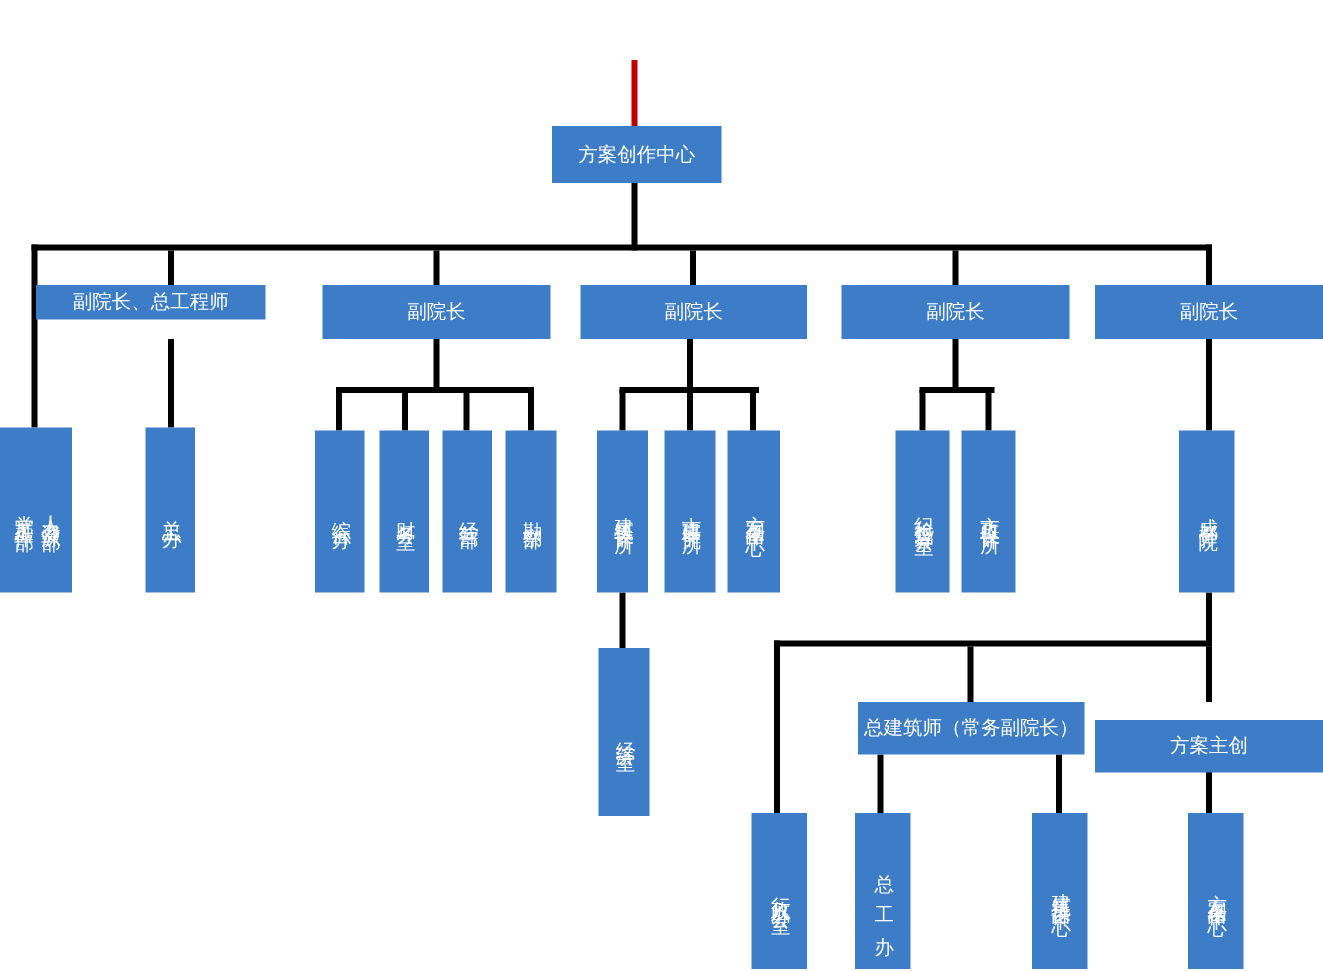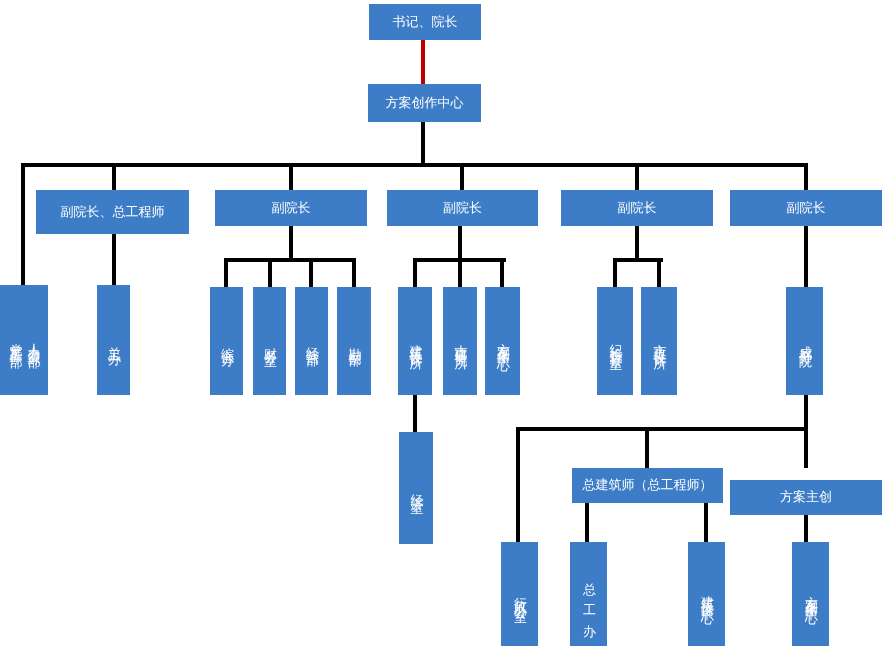--- a/index.html
+++ b/index.html
@@ -60,28 +60,25 @@
   <div class="line" style="left:804px;top:395px;width:4px;height:36px"></div>
   <div class="line" style="left:516px;top:427px;width:292px;height:4px"></div>
   <div class="line" style="left:516px;top:427px;width:4px;height:115px"></div>
   <div class="line" style="left:645px;top:431px;width:4px;height:37px"></div>
   <div class="line" style="left:804px;top:431px;width:4px;height:37px"></div>
 
   <div class="line" style="left:585px;top:503px;width:4px;height:39px"></div>
   <div class="line" style="left:704px;top:503px;width:4px;height:39px"></div>
   <div class="line" style="left:804px;top:503px;width:4px;height:39px"></div>
 
-  <div class="box" style="left:369px;top:4px;width:112px;height:36px">
-      <span>书记、院长</span>
-    </div>
   <div class="box" style="left:368px;top:84px;width:113px;height:38px">
       <span>方案创作中心</span>
     </div>
 
-  <div class="box" style="left:36px;top:190px;width:153px;height:44px">
+  <div class="box" style="left:24px;top:190px;width:153px;height:23px">
       <span>副院长、总工程师</span>
     </div>
   <div class="box" style="left:215px;top:190px;width:152px;height:36px">
       <span>副院长</span>
     </div>
   <div class="box" style="left:387px;top:190px;width:151px;height:36px">
       <span>副院长</span>
     </div>
   <div class="box" style="left:561px;top:190px;width:152px;height:36px">
       <span>副院长</span>
@@ -130,21 +127,21 @@
     </div>
   <div class="box vbox" style="left:641px;top:287px;width:36px;height:108px">
       <span>市政设计所</span>
     </div>
 
   <div class="box vbox" style="left:786px;top:287px;width:37px;height:108px">
       <span>成都分院</span>
     </div>
 
   <div class="box" style="left:572px;top:468px;width:151px;height:35px">
-      <span>总建筑师（总工程师）</span>
+      <span>总建筑师（常务副院长）</span>
     </div>
   <div class="box" style="left:730px;top:480px;width:152px;height:35px">
       <span>方案主创</span>
     </div>
 
   <div class="box vbox" style="left:501px;top:542px;width:37px;height:104px">
       <span>行政办公室</span>
     </div>
   <div class="box vbox" style="left:570px;top:542px;width:37px;height:104px">
       <span>总 工 办</span>

